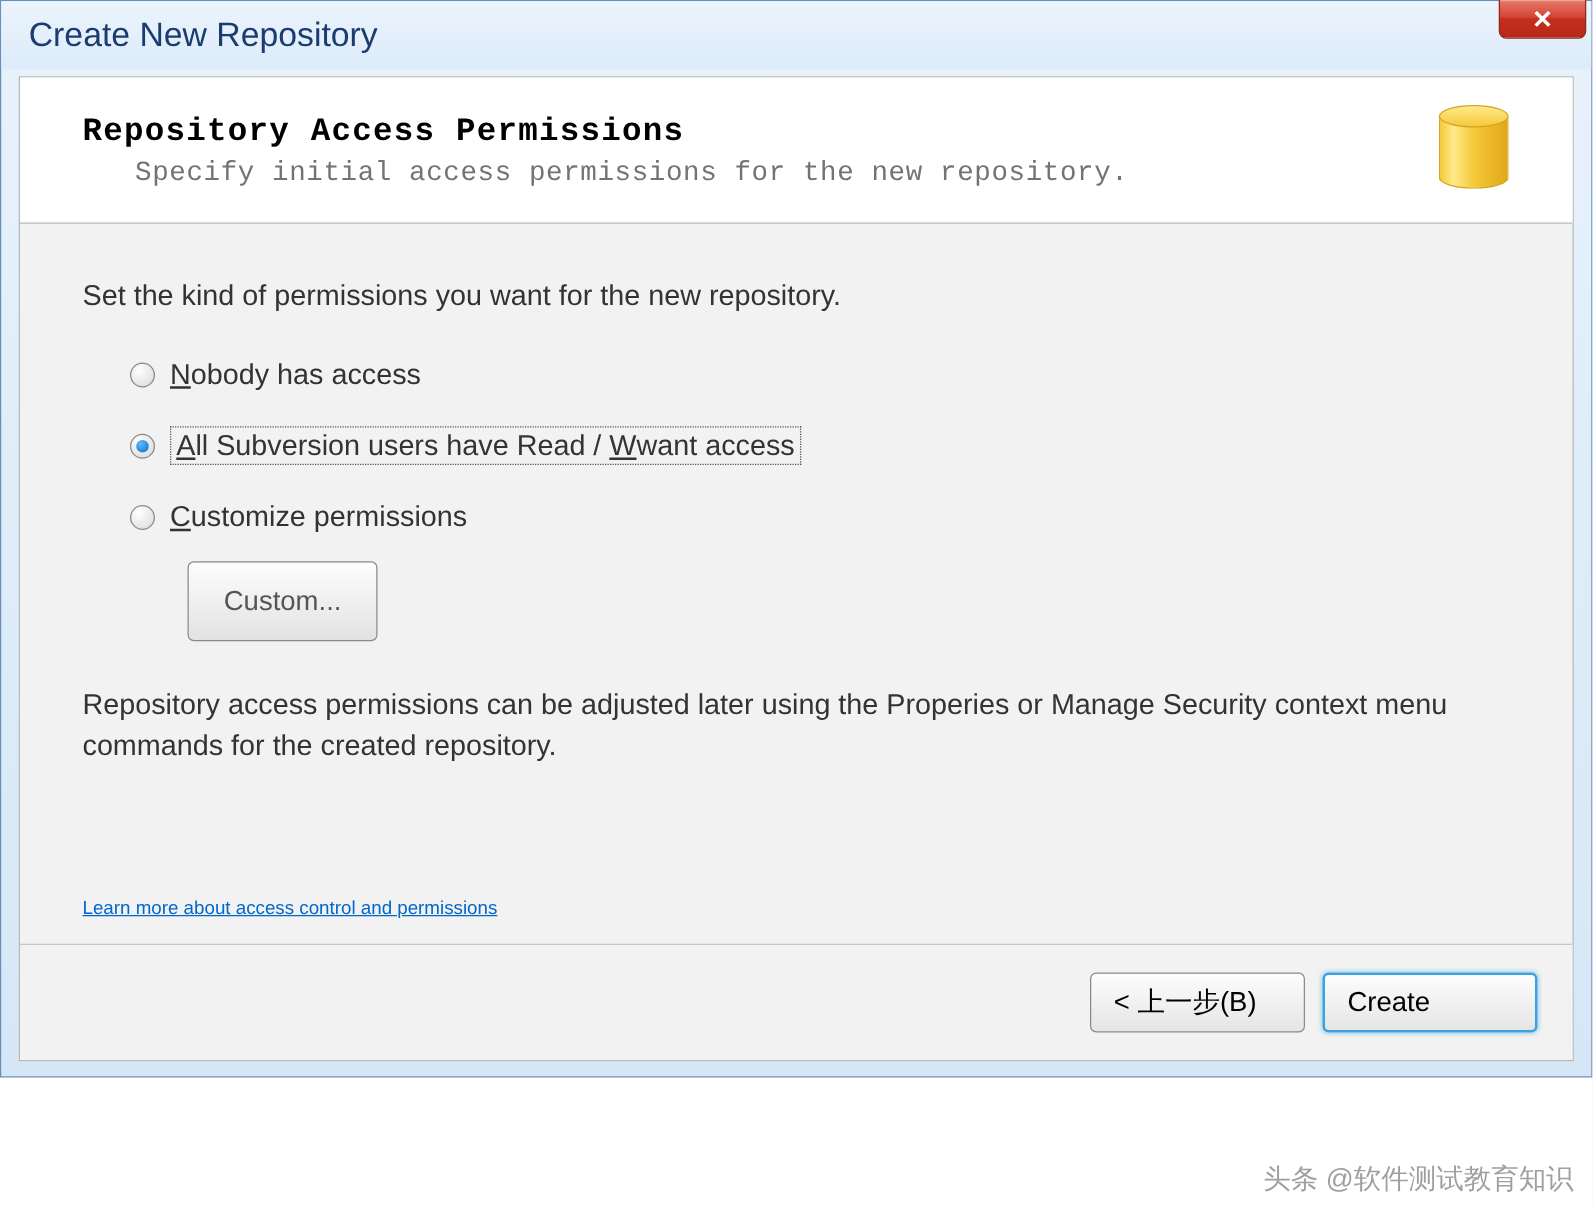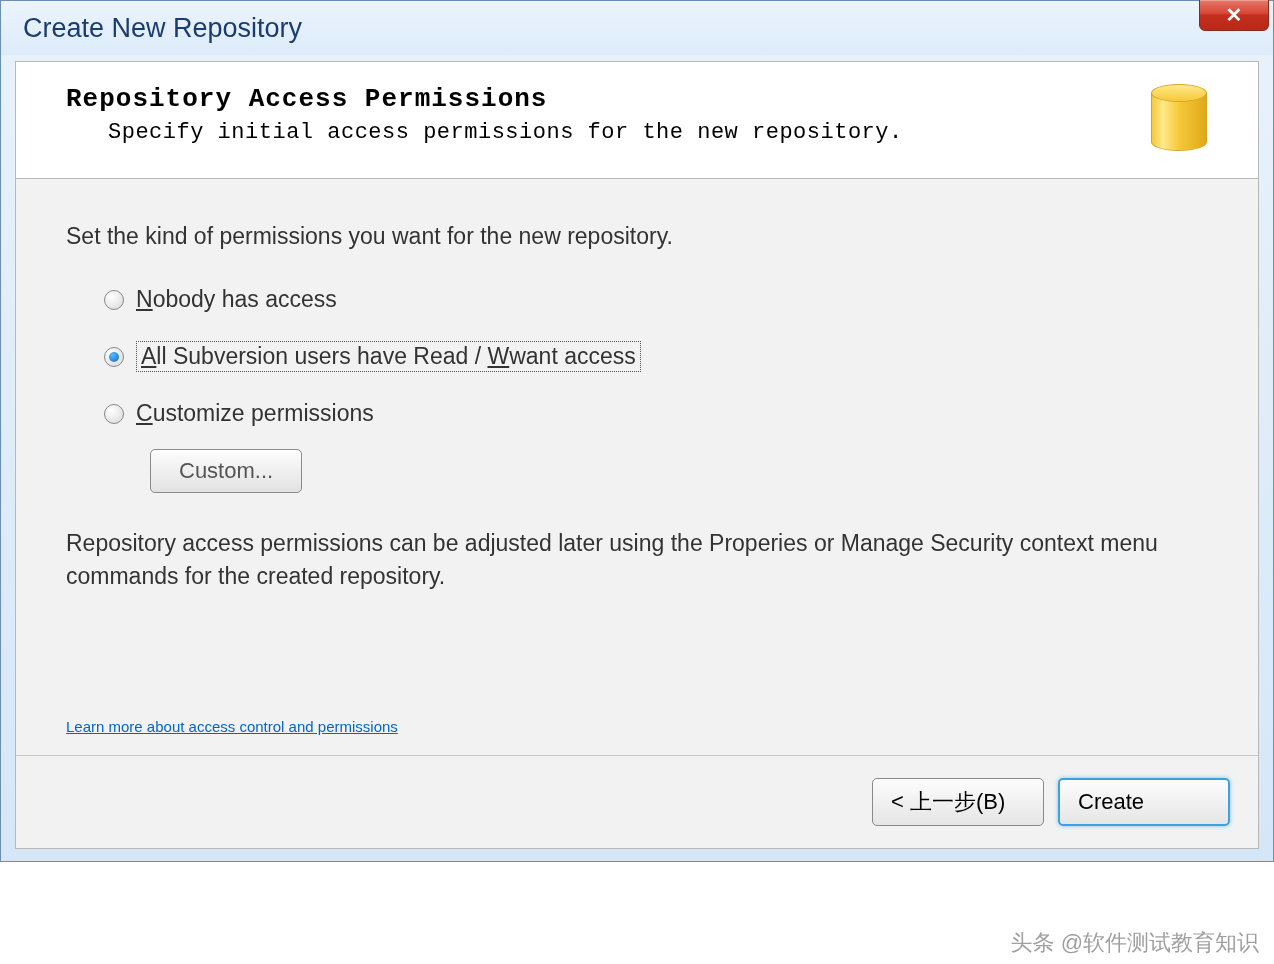--- a/index.html
+++ b/index.html
@@ -55,34 +55,34 @@
   background: #f2f2f2;
   border: 1px solid #b8b8b8;
   display: flex;
   flex-direction: column;
 }
 .header-panel {
   background: #fff;
   border-bottom: 1px solid #b8b8b8;
   padding: 22px 28px 22px 50px;
   display: flex;
-  align-items: flex-start;
+  align-items: center;
 }
 .header-text { flex: 1; }
 .header-title {
   font-family: "Courier New", monospace;
   font-size: 26px;
   font-weight: bold;
   color: #000;
   letter-spacing: 1px;
 }
 .header-subtitle {
   font-family: "Courier New", monospace;
   font-size: 22px;
-  color: #000000;
+  color: #737373;
   margin-top: 6px;
   margin-left: 42px;
   letter-spacing: 0.5px;
 }
 .header-icon {
   width: 62px;
   height: 72px;
   margin-right: 20px;
   position: relative;
 }
@@ -142,21 +142,21 @@
   background: radial-gradient(circle at 35% 30%, #5fb8ff, #0a6fc2);
 }
 .radio-label { cursor: pointer; }
 .radio-label.focused {
   border: 1px dotted #555;
   padding: 1px 4px;
 }
 .mnemonic { text-decoration: underline; }
 .custom-btn-wrap { margin-left: 84px; margin-top: -6px; margin-bottom: 34px; }
 .custom-btn {
-  padding: 8px 28px;
+  padding: 18px 28px;
   font-size: 22px;
   background: linear-gradient(to bottom, #fdfdfd, #e2e2e2);
   border: 1px solid #8a8a8a;
   border-radius: 5px;
   color: #555;
   cursor: pointer;
 }
 .note { line-height: 1.45; margin-bottom: 40px; }
 .spacer { flex: 1; }
 .link {

